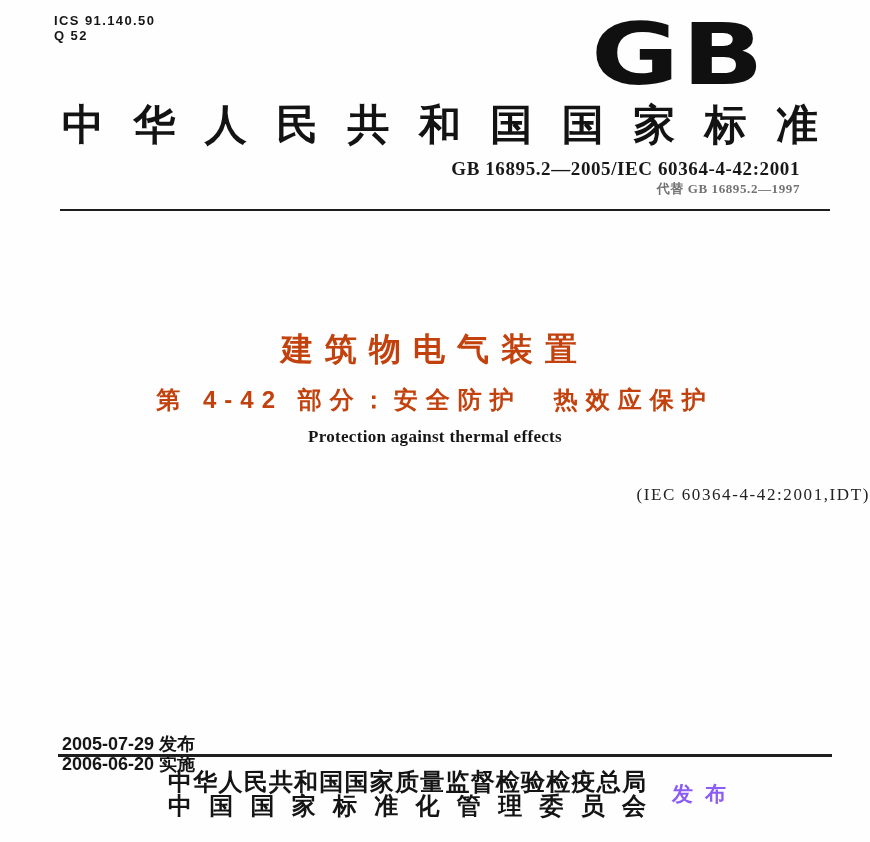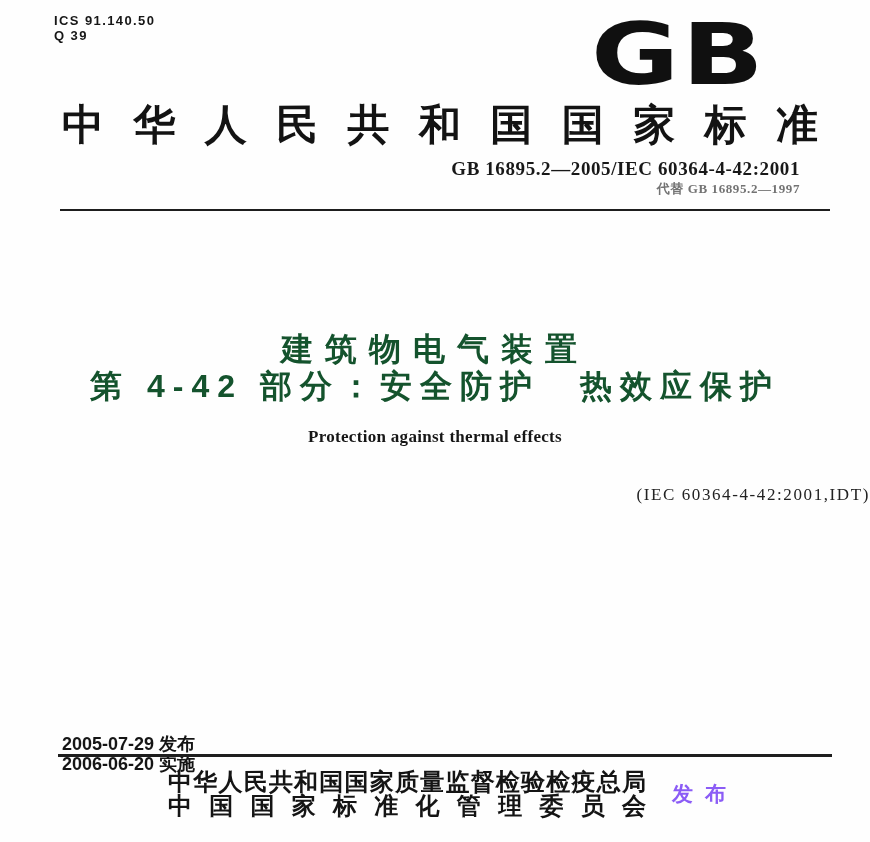--- a/index.html
+++ b/index.html
@@ -37,24 +37,24 @@
   }
   .std-num .replaces{
     font-weight:700;font-size:13px;line-height:15px;letter-spacing:0.6px;margin-top:1px;color:#737373;
   }
   .rule{background:#1e1e1e;}
   .rule-top{left:60px;top:209px;width:770px;height:2px;}
 
   
   .title-zh{
     left:0;right:0;top:331px;text-align:center;
-    font-family:"Liberation Sans",sans-serif;font-weight:700;color:#14532d;
+    font-family:"Liberation Sans",sans-serif;font-weight:700;color:#c2410c;
   }
   .title-zh .l1{font-size:32px;line-height:36px;letter-spacing:12px;}
-  .title-zh .l2{font-size:32px;line-height:36px;letter-spacing:8px;margin-top:1px;}
+  .title-zh .l2{font-size:24px;line-height:36px;letter-spacing:8px;margin-top:15px;}
 
   
   .title-en{
     left:0;right:0;top:421px;text-align:center;
     font-weight:700;font-size:17px;line-height:32px;letter-spacing:0.3px;color:#161616;
   }
   .idt{
     left:0;right:0;top:485px;text-align:right;
     font-weight:400;font-size:17px;line-height:20px;letter-spacing:1.6px;color:#222;margin-left:16px;
   }
@@ -76,21 +76,21 @@
     white-space:nowrap;color:#8b5cf6;
   }
 </style>
 </head>
 <body>
 
 <div class="page">
 
   <div class="abs ics">
     <div>ICS 91.140.50</div>
-    <div>Q 39</div>
+    <div>Q 52</div>
   </div>
 
   <div class="abs gb-logo">GB</div>
 
   <div class="abs national-title justify-chars">
       <span>中</span>
       <span>华</span>
       <span>人</span>
       <span>民</span>
       <span>共</span>

